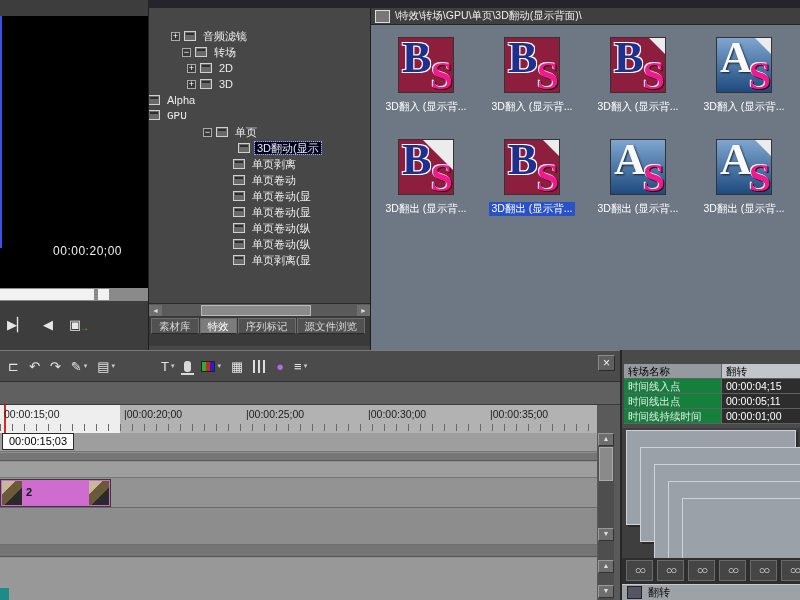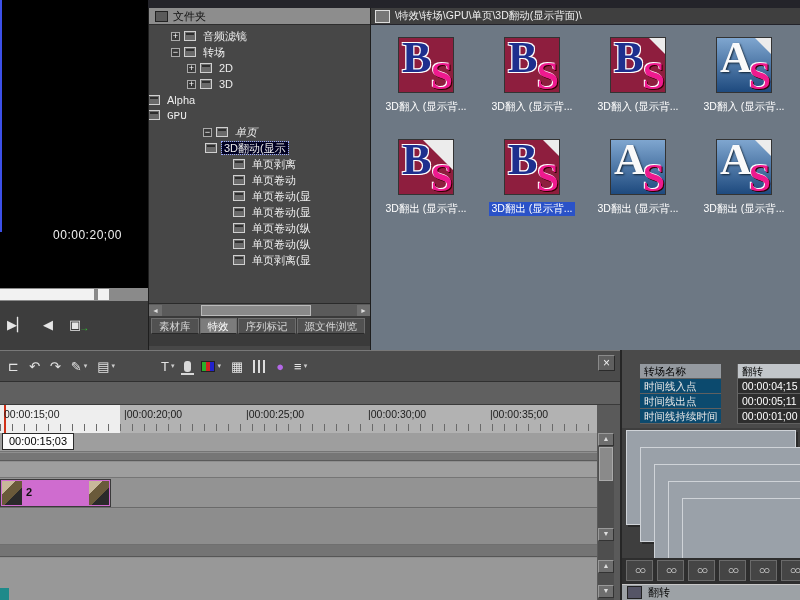--- a/index.html
+++ b/index.html
@@ -1,21 +1,21 @@
 <!DOCTYPE html>
 <html style="--selection-blue: #2a52c8; --clip-magenta: #cf6ccf; --icon-maroon: #8e1e3e; --icon-blue-top: #7fa6cf; --icon-blue-bottom: #1e4a7e; --letter-blue: #1e2f8e; --letter-magenta: #ee1a8e; --panel-blue-gray: #6d7884; --accent-blue-edge: #3c50e8; --teal-corner: #1f8a8a;"><head>
 <meta charset="utf-8">
 <style>
   html,body{margin:0;padding:0;background:#222;}
   #app{position:relative;width:800px;height:600px;background:#3a3a3a;overflow:hidden;
        font-family:"Liberation Sans","DejaVu Sans",sans-serif;-webkit-font-smoothing:antialiased;}
 
   
   .preview{position:absolute;left:0;top:0;width:148px;height:350px;background:#3d3d3d;}
-  .screen{position:absolute;left:0;top:0;width:148px;height:288px;background:#000;}
+  .screen{position:absolute;left:0;top:16px;width:148px;height:288px;background:#000;}
   .preview-accent{position:absolute;left:0;top:0;width:2px;height:232px;background:var(--accent-blue-edge,#3c50e8);}
   .preview-tc{position:absolute;right:26px;bottom:46px;color:#f0f0f0;font-size:12px;letter-spacing:.5px;}
   .preview-scroll{position:absolute;left:0;top:288px;width:148px;height:13px;background:#8a8a8a;}
   .pv-thumb{position:absolute;left:0;top:1px;width:94px;height:11px;background:#f2f2f2;}
   .pv-blk{position:absolute;left:98px;top:1px;width:11px;height:11px;background:#f2f2f2;}
   .transport{position:absolute;left:0;top:301px;width:148px;height:49px;background:#3d3d3d;
              box-sizing:border-box;display:flex;gap:16px;padding:17px 0 0 7px;}
   .tr-icon{font-size:13px;color:#e6e6e6;line-height:1;position:relative;}
   .tr-extra{font-size:10px;margin-left:-2px;vertical-align:-2px;}
 
@@ -129,22 +129,22 @@
   .vs-thumb{position:absolute;left:1px;top:14px;width:14px;height:34px;background:#8a8a8a;
             border:1px solid #aaa;box-sizing:border-box;}
   .teal{position:absolute;left:0;top:238px;width:9px;height:12px;background:var(--teal-corner,#1f8a8a);}
 
   
   .info-panel{position:absolute;left:620px;top:350px;width:180px;height:250px;background:#4a4a4a;
               border-left:2px solid #262626;box-sizing:border-box;}
   .info-table{position:absolute;left:2px;top:14px;right:0;display:grid;grid-template-columns:97px 1fr;
               font-size:10.5px;line-height:15px;}
   .it-l,.it-v{height:15px;padding-left:4px;border-bottom:1px solid #606060;white-space:nowrap;
-              overflow:hidden;box-sizing:border-box;margin-left:16px;}
-  .it-l{background:#0c4a6e;color:#e6e6e6;}
+              overflow:hidden;box-sizing:border-box;}
+  .it-l{background:#15803d;color:#e6e6e6;}
   .it-v{background:#2d2d2d;color:#fff;border-left:1px solid #666;}
   .it-l.hl{background:#959aa0;color:#000;}
   .it-v.hv{background:#c2c6ca;color:#000;}
   .stack{position:absolute;left:0;top:78px;right:0;height:130px;overflow:hidden;background:#3e3e3e;}
   .sheet{position:absolute;width:170px;height:95px;background:#9aa1a9;border:1px solid #cfd3d8;
          box-shadow:2px 2px 0 #2a2a2a;box-sizing:border-box;}
   .sh1{left:4px;top:2px}.sh2{left:18px;top:19px}.sh3{left:32px;top:36px}.sh4{left:46px;top:53px}.sh5{left:60px;top:70px}
   .icon-row{position:absolute;left:0;top:208px;right:0;height:26px;background:#2e2e2e;display:flex;
             gap:4px;padding:2px 0 0 4px;overflow:hidden;box-sizing:border-box;}
   .ir-btn{width:27px;height:21px;background:#454545;border:1px solid #6a6a6a;color:#e8e8e8;
@@ -171,33 +171,29 @@
     <div class="transport">
         <span class="tr-icon">▶▏</span>
         <span class="tr-icon">◀</span>
         <span class="tr-icon">▣<span class="tr-extra" style="color: rgb(53, 192, 53);">→</span></span>
       </div>
   </div>
 
   <div class="topstrip"></div>
 
   <div class="folder-panel">
-    <div class="fp-header">
-      <span class="fp-hicon"></span>
-      <span>文件夹</span>
-    </div>
     <div class="tree">
         <div class="tree-row" style="padding-left: 36px;"><span class="expander">+</span><span class="tree-icon"></span><span class="tree-label">音频滤镜</span></div>
-        <div class="tree-row" style="padding-left: 36px;"><span class="expander">−</span><span class="tree-icon"></span><span class="tree-label">转场</span></div>
+        <div class="tree-row" style="padding-left: 47px;"><span class="expander">−</span><span class="tree-icon"></span><span class="tree-label">转场</span></div>
         <div class="tree-row" style="padding-left: 52px;"><span class="expander">+</span><span class="tree-icon"></span><span class="tree-label">2D</span></div>
         <div class="tree-row" style="padding-left: 52px;"><span class="expander">+</span><span class="tree-icon"></span><span class="tree-label">3D</span></div>
         <div class="tree-row" style=""><span class="expander">+</span><span class="tree-icon"></span><span class="tree-label">Alpha</span></div>
         <div class="tree-row" style=" font-family: Liberation Mono, monospace;"><span class="expander">−</span><span class="tree-icon"></span><span class="tree-label">GPU</span></div>
-        <div class="tree-row" style="padding-left: 68px; font-style: italic;"><span class="expander">−</span><span class="tree-icon"></span><span class="tree-label">单页</span></div>
-        <div class="tree-row selected" style="padding-left: 56px;"><span class="tree-icon"></span><span class="tree-label">3D翻动(显示</span></div>
+        <div class="tree-row" style="padding-left: 68px;"><span class="expander">−</span><span class="tree-icon"></span><span class="tree-label">单页</span></div>
+        <div class="tree-row selected" style="padding-left: 89px;"><span class="tree-icon"></span><span class="tree-label">3D翻动(显示</span></div>
         <div class="tree-row" style="padding-left: 84px;"><span class="tree-icon"></span><span class="tree-label">单页剥离</span></div>
         <div class="tree-row" style="padding-left: 84px;"><span class="tree-icon"></span><span class="tree-label">单页卷动</span></div>
         <div class="tree-row" style="padding-left: 84px;"><span class="tree-icon"></span><span class="tree-label">单页卷动(显</span></div>
         <div class="tree-row" style="padding-left: 84px;"><span class="tree-icon"></span><span class="tree-label">单页卷动(显</span></div>
         <div class="tree-row" style="padding-left: 84px;"><span class="tree-icon"></span><span class="tree-label">单页卷动(纵</span></div>
         <div class="tree-row" style="padding-left: 84px;"><span class="tree-icon"></span><span class="tree-label">单页卷动(纵</span></div>
         <div class="tree-row" style="padding-left: 84px;"><span class="tree-icon"></span><span class="tree-label">单页剥离(显</span></div>
       </div>
     <div class="hscroll">
       <span class="sb-btn sb-left">◄</span>

